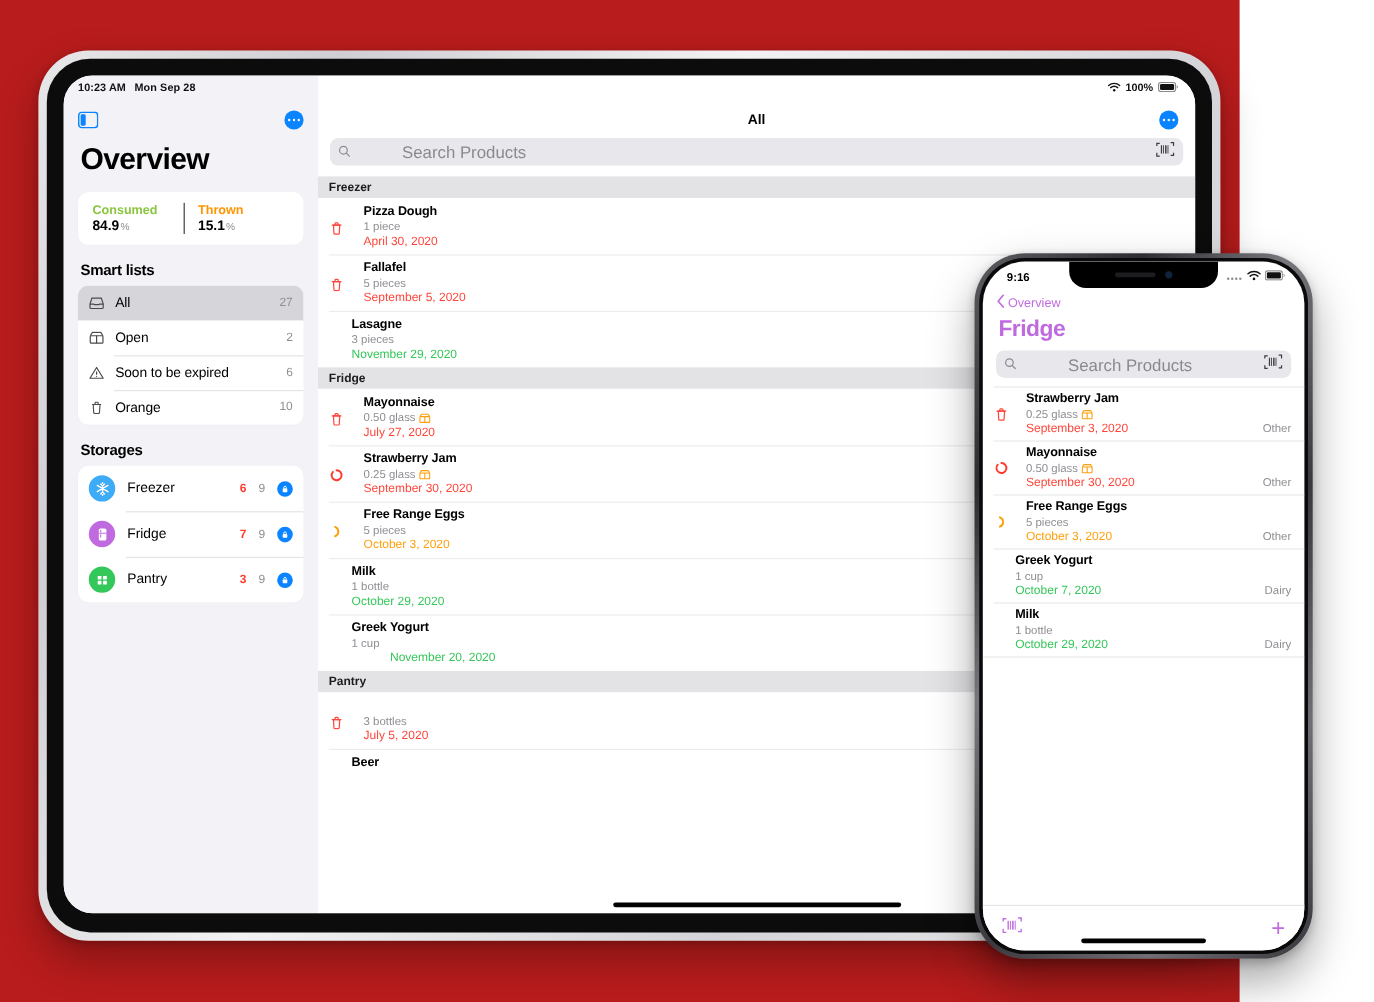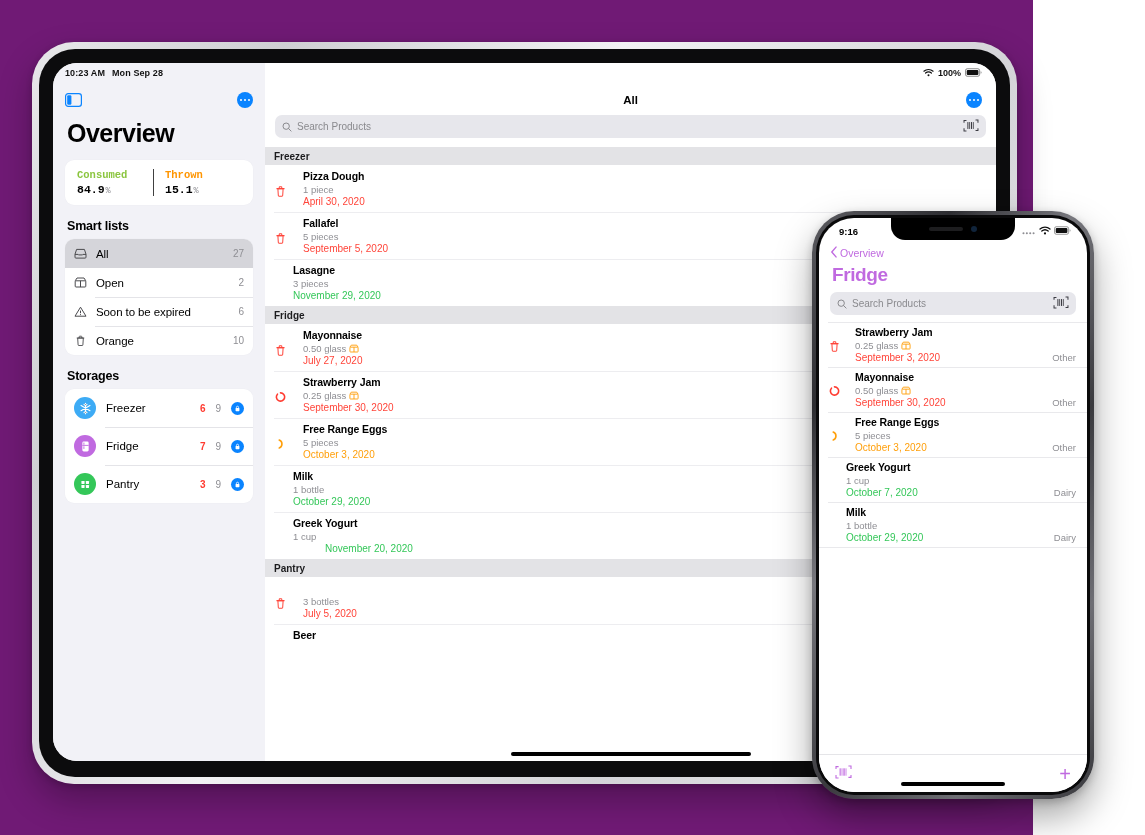--- a/index.html
+++ b/index.html
@@ -2,21 +2,21 @@
 <html><head>
 <meta charset="utf-8">
 <style>
   * { box-sizing: border-box; margin: 0; padding: 0; }
   html, body {
     width: 1145px; height: 835px;
     background: #ffffff;
     font-family: "Liberation Sans", sans-serif;
     overflow: hidden;
   }
-  #stage { position: relative; width: 1033px; height: 835px; background:#701a75; }
+  #stage { position: relative; width: 1033px; height: 835px; background:#b91c1c; }
 
   
   #ipad-device {
     position: absolute; left: 32px; top: 42px;
     width: 985px; height: 742px;
     border-radius: 42px;
     background: linear-gradient(120deg,#e8e8ea 0%, #cfcfd3 18%, #f2f2f4 42%, #d4d4d8 70%, #ededef 100%);
     padding: 7px;
     box-shadow: 0 16px 34px rgba(0,0,0,.28), 0 2px 6px rgba(0,0,0,.18);
   }
@@ -73,21 +73,21 @@
   .more-btn .dots i { width:2.2px; height:2.2px; border-radius:50%; background:#fff; display:block; }
   #sidebar-title {
     font-size: 25px; font-weight: 700; color:#000;
     letter-spacing:-0.5px; margin: 4px 0 12px 2px;
   }
   .card {
     background:#fff; border-radius: 9px; overflow:hidden;
     box-shadow: 0 0 0 .5px rgba(0,0,0,.02);
   }
   #stats-card { display:flex; padding: 9px 12px; gap:0; }
-  .stat { flex:1;font-family:Liberation Mono, monospace; }
+  .stat { flex:1; }
   .stat + .stat { border-left: 1px solid #404040; padding-left: 11px; }
   .stat-label { font-size: 10.5px; font-weight: 600; margin-bottom: 2px; }
   .stat-value { font-size: 11.5px; font-weight: 700; color:#000; }
   .stat-value .pct { font-size: 8.5px; font-weight:400; color:#8e8e93; margin-left:1px; }
 
   .section-head {
     font-size: 12.5px; font-weight: 700; color:#000;
     margin: 14px 0 6px 2px; letter-spacing:-0.2px;
   }
   .row {
@@ -114,21 +114,21 @@
   
   #detail { flex:1; background:#fff; display:flex; flex-direction:column; position:relative; }
   #detail-top { height: 30px; margin-top: 22px; display:flex; align-items:center; justify-content:center; position:relative; padding: 0 14px; }
   #detail-title { font-size: 11.5px; font-weight:600; color:#000; }
   #detail-top .more-btn { position:absolute; right: 14px; }
   #search-wrap { padding: 0 10px 9px 10px; }
   .searchbar {
     height: 23px; border-radius: 7px; background:#e7e7ec;
     display:flex; align-items:center; gap:5px; padding: 0 7px;
   }
-  .searchbar .ph { font-size: 10px; color:#8a8a8e; flex:1; }
+  .searchbar .ph { font-size: 14px; color:#8a8a8e; flex:1;margin-left:38px; }
   .list-section-head {
     background:#e3e3e6; height: 18px; display:flex; align-items:center;
     padding-left: 9px; font-size: 10px; font-weight:700; color:#1c1c1e;
   }
   .product {
     display:flex; padding: 5px 10px 5px 9px; gap: 7px; position:relative; background:#fff;
   }
   .product + .product::before { content:""; position:absolute; left: 9px; right:0; top:0; height:1px; background:#ededf0; }
   .product .pico { width: 12px; flex:0 0 12px; display:flex; align-items:flex-start; justify-content:center; padding-top: 13px; }
   .product .pbody { flex:1; }

